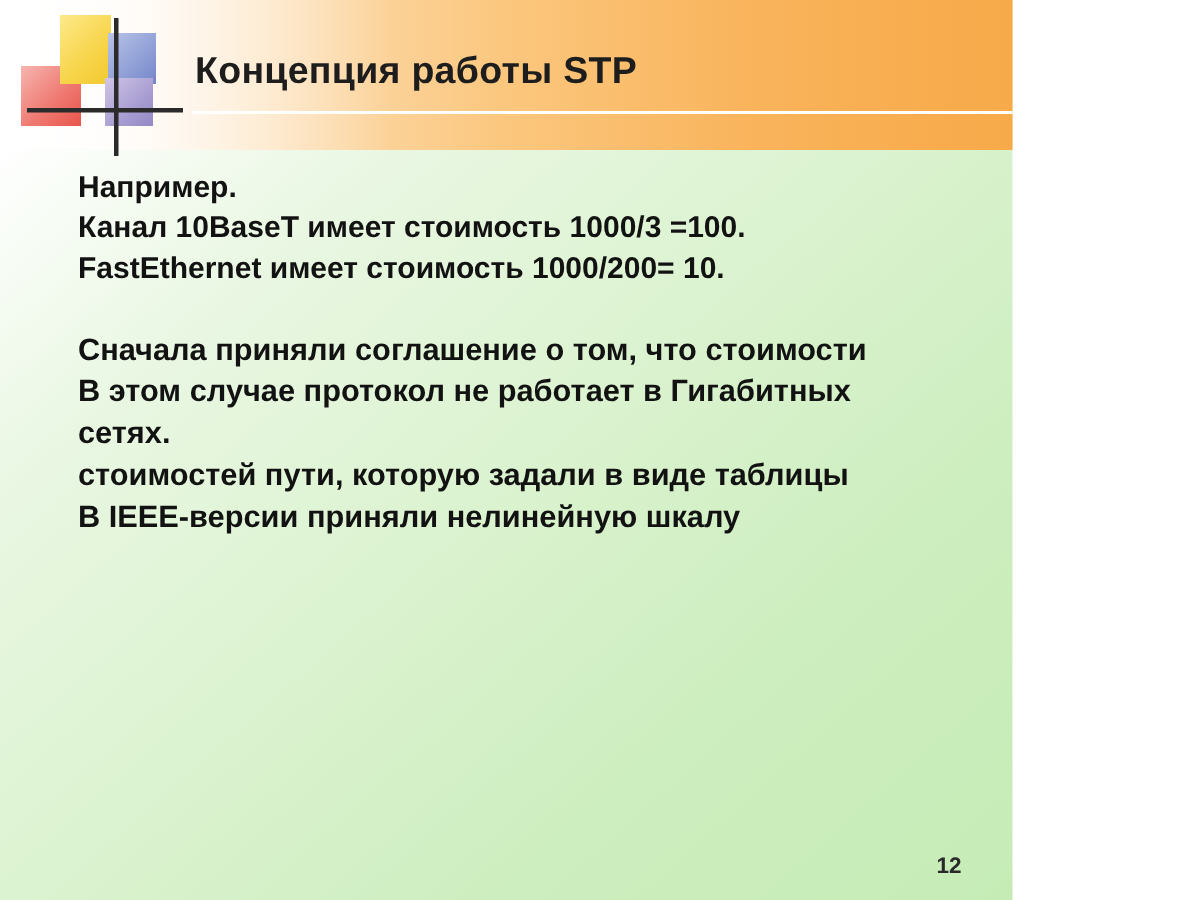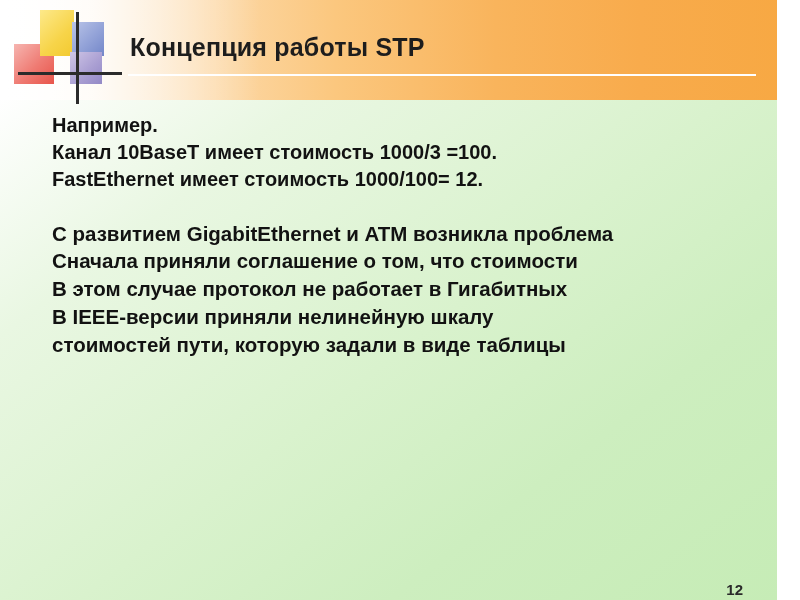--- a/index.html
+++ b/index.html
@@ -8,21 +8,21 @@
   }
   body {
     width: 800px;
     height: 600px;
     overflow: hidden;
     font-family: "Liberation Sans", sans-serif;
     background: #ffffff;
   }
   .slide {
     position: relative;
-    width: 777px;
+    width: 675px;
     height: 600px;
     box-sizing: border-box;
     background: linear-gradient(to bottom right, #ffffff 0%, #ffffff 8%, #e9f7e2 28%, #d9f2cd 55%, #cdeebf 75%, #c6ecb6 100%);
     overflow: hidden;
   }
   
   .header-band {
     position: absolute;
     top: 0;
     left: 0;
@@ -121,21 +121,21 @@
   .block-gap {
     height: 26px;
   }
   .block-second .para {
     font-size: 20.5px;
   }
   
   .page-number {
     position: absolute;
     right: 34px;
-    bottom: 2px;
+    bottom: 14px;
     font-size: 15px;
     font-weight: bold;
     color: #2a2a2a;
   }
 </style>
 </head>
 <body>
 
 <div class="slide">
 
@@ -152,30 +152,30 @@
   </div>
 
   <div class="slide-title">Концепция работы STP</div>
   <div class="title-rule"></div>
 
   <div class="body">
 
     <div class="block block-first">
       <p class="para">Например.</p>
       <p class="para">Канал 10BaseT имеет стоимость 1000/3 =100.</p>
-      <p class="para">FastEthernet имеет стоимость 1000/100= 12.</p>
+      <p class="para">FastEthernet имеет стоимость 1000/200= 10.</p>
     </div>
 
     <div class="block-gap"></div>
 
     <div class="block block-second">
-      <p class="para">С развитием GigabitEthernet и ATM возникла проблема</p>
       <p class="para">Сначала приняли соглашение о том, что стоимости</p>
       <p class="para">В этом случае протокол не работает  в  Гигабитных</p>
+      <p class="para">сетях.</p>
+      <p class="para">стоимостей пути,  которую задали в виде таблицы</p>
       <p class="para">В IEEE-версии приняли нелинейную шкалу</p>
-      <p class="para">стоимостей пути,  которую задали в виде таблицы</p>
     </div>
 
   </div>
 
   <div class="page-number">12</div>
 
 </div>
 
 </body></html>

